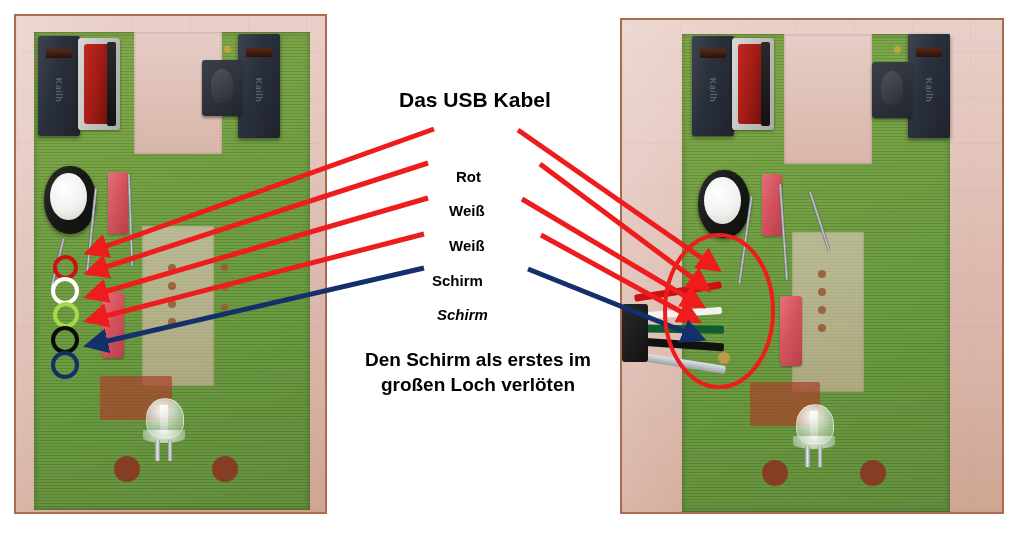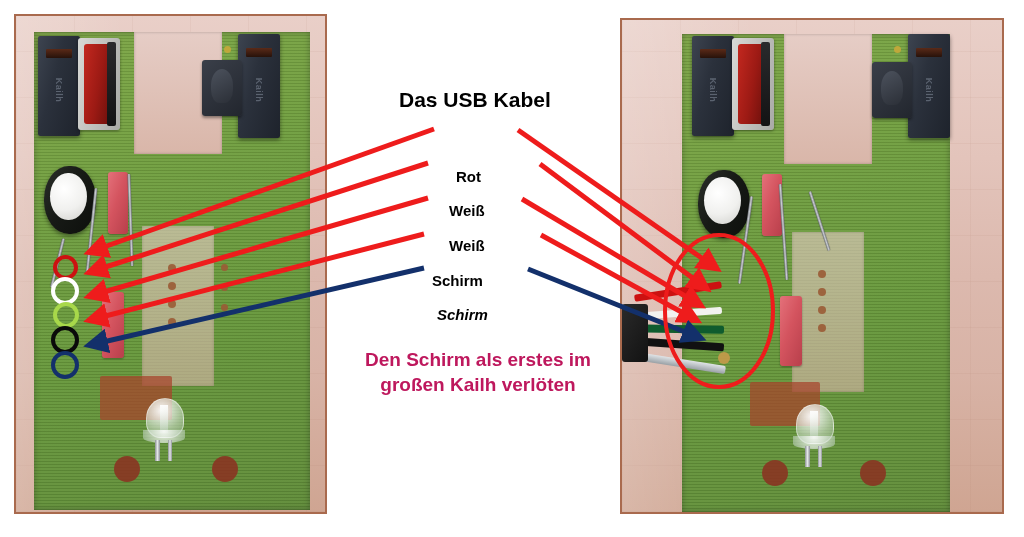--- a/index.html
+++ b/index.html
@@ -76,21 +76,21 @@
         background:linear-gradient(180deg,rgba(255,255,255,.9),rgba(190,210,190,.5));}
 
   
   .wire{position:absolute;border-radius:2px;}
 
   
   .lbl{position:absolute;color:#000;font-weight:bold;white-space:nowrap;
        text-shadow:0 0 2px #fff,0 0 3px #fff;}
   .title-lbl{font-size:21px;}
   .wire-lbl{font-size:15px;margin-top:48px;}
-  .note{position:absolute;color:#be185d;font-weight:bold;font-size:19px;line-height:25px;
+  .note{position:absolute;color:#000000;font-weight:bold;font-size:19px;line-height:25px;
         text-align:center;white-space:nowrap;}
 
   
   .ring{position:absolute;border-radius:50%;box-sizing:border-box;}
 
   svg.ovl{position:absolute;left:0;top:0;width:1024px;height:537px;pointer-events:none;}
 </style>
 </head>
 <body>
 
@@ -246,16 +246,16 @@
   <div class="lbl title-lbl" style="left:399px;top:88px;">Das USB Kabel</div>
 
   <div class="lbl wire-lbl" style="left:456px;top:120px;">Rot</div>
   <div class="lbl wire-lbl" style="left:449px;top:154px;">Weiß</div>
   <div class="lbl wire-lbl" style="left:449px;top:189px;">Weiß</div>
   <div class="lbl wire-lbl" style="left:432px;top:224px;">Schirm</div>
   <div class="lbl wire-lbl" style="left:437px;top:258px;font-style:italic;">Schirm</div>
 
   <div class="note" style="left:338px;top:347px;width:280px;">
     <div>Den Schirm als erstes im</div>
-    <div>großen Kailh verlöten</div>
+    <div>großen Loch verlöten</div>
   </div>
 
 </div>
 
 </body></html>

